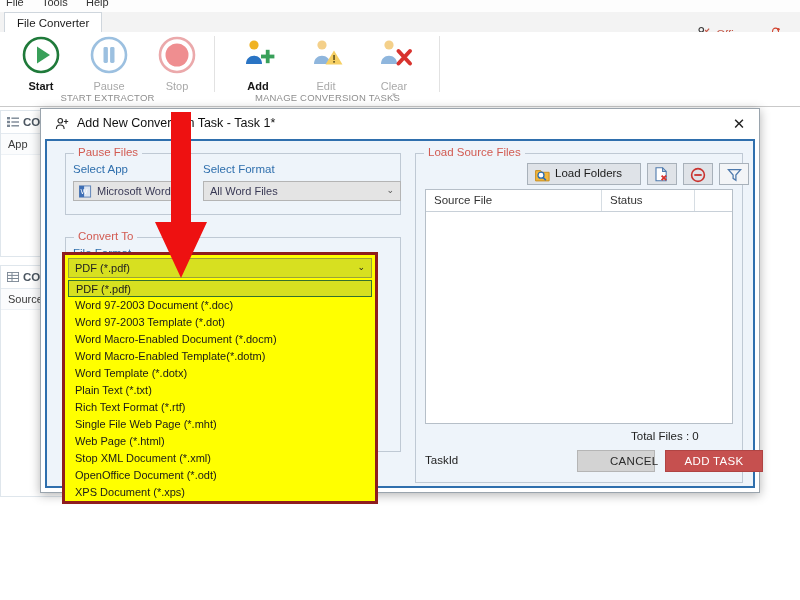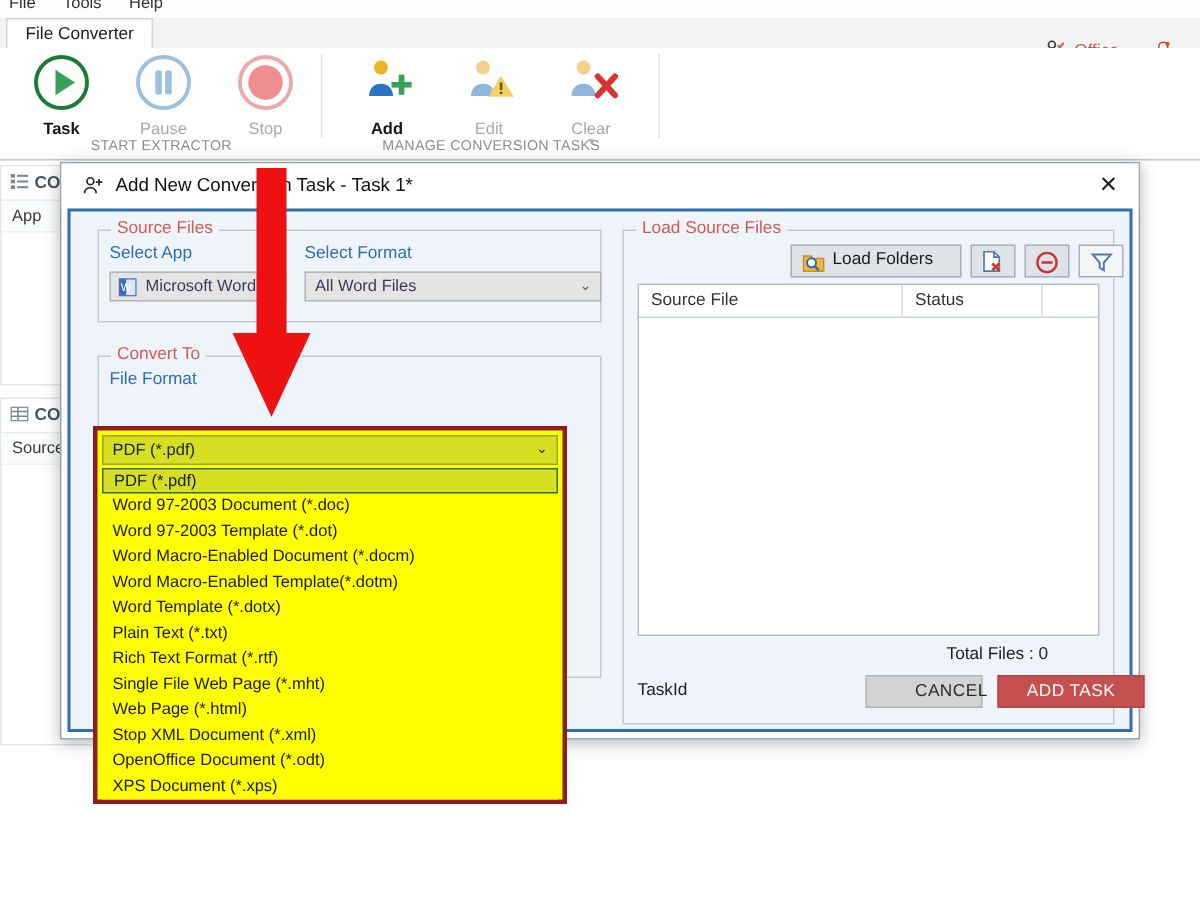--- a/index.html
+++ b/index.html
@@ -68,21 +68,21 @@
   .glegend{position:absolute;top:-8px;left:8px;background:#eef4fa;padding:0 4px;
     font-size:11.5px;color:#d25b52;white-space:nowrap;}
   .flabel{position:absolute;font-size:11.5px;color:#2f6fad;white-space:nowrap;}
 
   .combo{position:absolute;height:20px;background:#e4e4e4;border:1px solid #b4b4b4;
     box-sizing:border-box;font-size:11px;color:#3a3a56;}
   .combo .cv{position:absolute;left:6px;top:3px;white-space:nowrap;}
   .combo .cc{position:absolute;right:6px;top:3px;font-size:9px;color:#555;}
 
   
-  .hl-frame{position:absolute;left:62px;top:284px;width:316px;height:252px;
+  .hl-frame{position:absolute;left:62px;top:252px;width:316px;height:252px;
     border:3px solid #8f1d1d;background:#ffff00;box-sizing:border-box;z-index:40;}
   .hl-combo{position:absolute;left:3px;top:3px;width:304px;height:20px;
     background:#d7e020;border:1px solid #9aa23a;box-sizing:border-box;
     font-size:11px;color:#222;}
   .hl-combo .cv{position:absolute;left:6px;top:3px;}
   .hl-combo .cc{position:absolute;right:6px;top:3px;font-size:9px;}
   .hl-list{position:absolute;left:3px;top:25px;width:304px;
     background:#ffff00;box-sizing:border-box;}
   .opt{height:17px;line-height:17px;padding-left:7px;font-size:11px;color:#1a1a1a;
     box-sizing:border-box;white-space:nowrap;cursor:pointer;}
@@ -150,21 +150,21 @@
     <div class="ribbon-body">
 
       <div class="rgroup" style="left:0;width:215px">
         <div class="rbtn on" style="left:8px">
           <span>
             <svg width="42" height="42" viewBox="0 0 42 42">
               <circle cx="21" cy="21" r="17" fill="#fff" stroke="#1f7a3a" stroke-width="2.6"></circle>
               <path d="M17 12.5 L30 21 L17 29.5 Z" fill="#39a05a"></path>
             </svg>
           </span>
-          <span class="lbl">Task</span>
+          <span class="lbl">Start</span>
         </div>
         <div class="rbtn off" style="left:76px">
           <span>
             <svg width="42" height="42" viewBox="0 0 42 42">
               <circle cx="21" cy="21" r="17" fill="#fff" stroke="#9cc0e0" stroke-width="2.6"></circle>
               <rect x="15.5" y="13" width="4.4" height="16" rx="1.4" fill="#9cc0e0"></rect>
               <rect x="22.1" y="13" width="4.4" height="16" rx="1.4" fill="#9cc0e0"></rect>
             </svg>
           </span>
           <span class="lbl">Pause</span>
@@ -262,21 +262,21 @@
         <path d="M12.6 2.6v5M10.1 5.1h5" stroke="#2a2a2a" stroke-width="1.3"></path>
       </svg>
     </span>
     <span class="t">Add New Conversion Task - Task 1*</span>
     <div class="dlg-close">✕</div>
   </div>
 
   <div class="dlg-body">
 
     <div class="gbox" style="left:18px;top:12px;width:336px;height:62px">
-      <span class="glegend">Source Files</span>
+      <span class="glegend">Pause Files</span>
     </div>
     <span class="flabel" style="left:26px;top:22px">Select App</span>
     <span class="flabel" style="left:156px;top:22px">Select Format</span>
 
     <div class="combo" style="left:26px;top:40px;width:118px">
       <span style="position:absolute;left:5px;top:3px">
         <svg width="13" height="13" viewBox="0 0 14 14">
           <rect x="0.5" y="1" width="12" height="12" fill="#dde6f3" stroke="#5a7fb5" stroke-width="1"></rect>
           <rect x="0.5" y="1" width="5" height="12" fill="#3f6fb5"></rect>
           <text x="1.6" y="10" font-family="Liberation Sans, sans-serif" font-size="8" fill="#fff">W</text>

